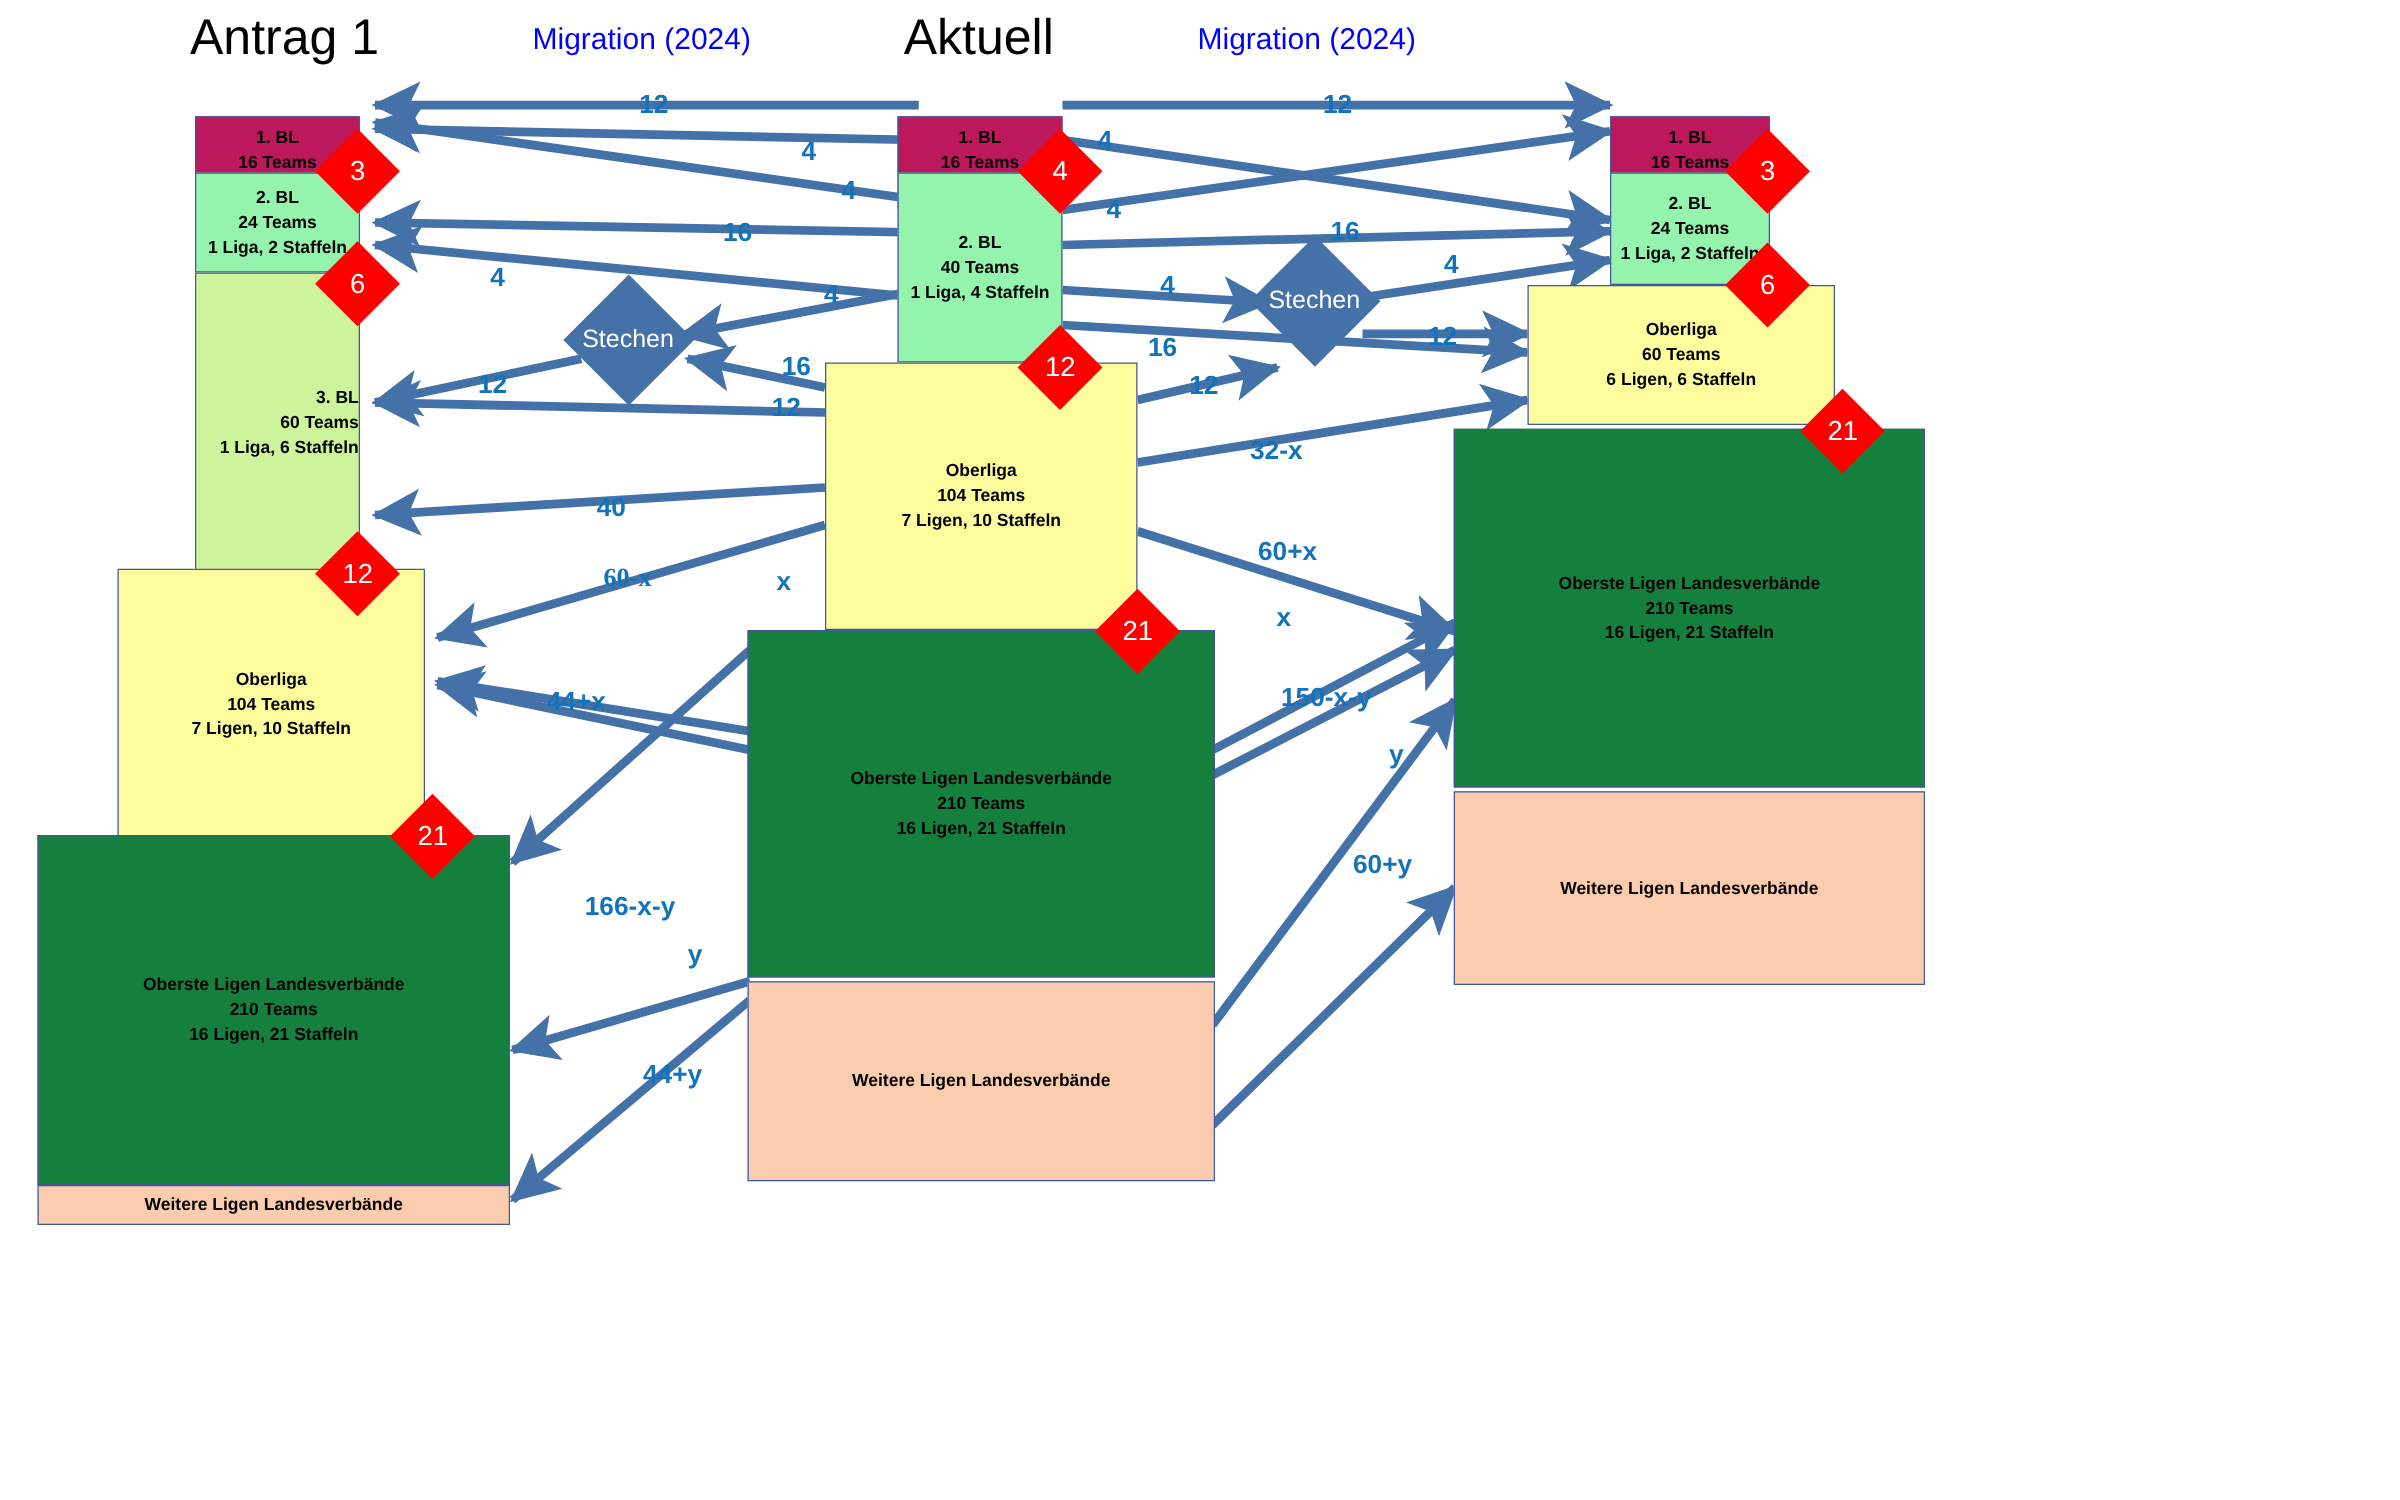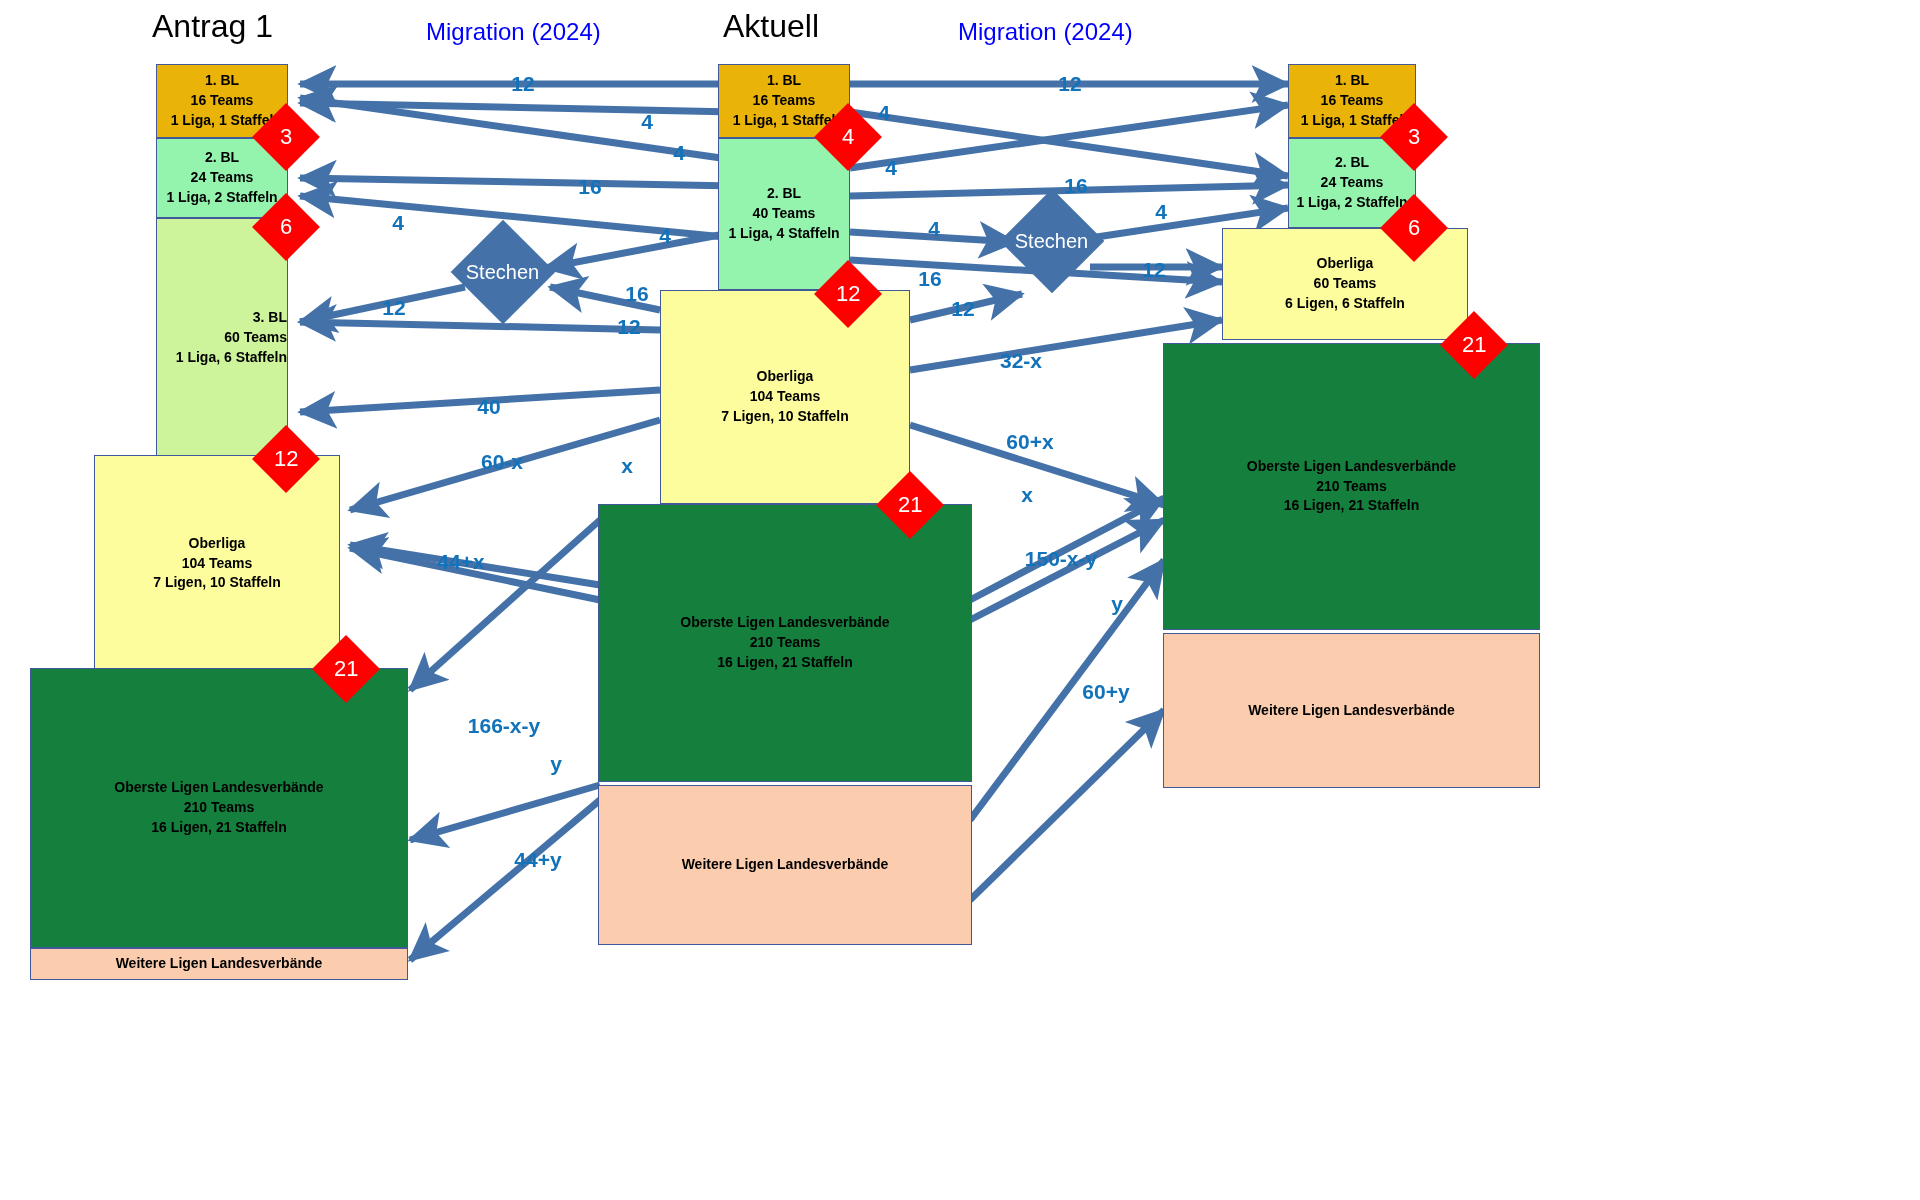--- a/index.html
+++ b/index.html
@@ -1,30 +1,30 @@
 <!DOCTYPE html>
 <html><head>
 <meta charset="utf-8">
 <style>
   html,body{margin:0;padding:0;background:#ffffff;}
   body{width:1920px;height:1200px;overflow:hidden;
        font-family:"Liberation Sans","DejaVu Sans",sans-serif;}
   #stage{position:relative;width:1920px;height:1200px;}
   svg#wires{position:absolute;left:0;top:0;width:1920px;height:1200px;}
 
-  .col-title{position:absolute;font-size:32px;color:#000;white-space:nowrap;
+  .col-title{position:absolute;font-size:40px;color:#000;white-space:nowrap;
              font-weight:400;letter-spacing:0px;}
   .mig-title{position:absolute;font-size:24px;color:#0000ff;white-space:nowrap;}
 
   .box{position:absolute;border:1px solid #41599b;box-sizing:border-box;
        display:flex;flex-direction:column;align-items:center;justify-content:center;
        font-weight:bold;color:#000;text-align:center;line-height:1.42;}
   .box .ln{display:block;white-space:nowrap;}
 
-  .g1{background:#eab308;}
+  .g1{background:#be185d;margin-top:29px;}
   .g2{background:#94f4ae;}
   .g3{background:#cdf49a;align-items:flex-end;}
   .yl{background:#fdfd9d;}
   .or{background:#15803d;text-align:center;}
   .or2{background:#fbcdae;}
 
   .dia{position:absolute;width:48px;height:48px;background:#ff0000;
        transform:rotate(45deg);display:flex;align-items:center;justify-content:center;}
   .dia>span{transform:rotate(-45deg);color:#fff;font-size:22px;font-weight:400;
             font-family:"Liberation Sans",sans-serif;}
@@ -210,21 +210,21 @@
   <div class="elab" style="left:523px;top:84px;">12</div>
   <div class="elab" style="left:647px;top:122px;">4</div>
   <div class="elab" style="left:679px;top:153px;">4</div>
   <div class="elab" style="left:590px;top:187px;">16</div>
   <div class="elab" style="left:398px;top:223px;">4</div>
   <div class="elab" style="left:665px;top:236px;">4</div>
   <div class="elab" style="left:637px;top:294px;">16</div>
   <div class="elab" style="left:394px;top:308px;">12</div>
   <div class="elab" style="left:629px;top:327px;">12</div>
   <div class="elab" style="left:489px;top:407px;">40</div>
-  <div class="elab" style="left:502px;top:462px;">60-x</div>
+  <div class="elab" style="left:502px;top:462px;font-family:Liberation Serif, serif;">60-x</div>
   <div class="elab" style="left:627px;top:466px;">x</div>
   <div class="elab" style="left:461px;top:562px;">44+x</div>
   <div class="elab" style="left:504px;top:726px;">166-x-y</div>
   <div class="elab" style="left:556px;top:764px;">y</div>
   <div class="elab" style="left:538px;top:860px;">44+y</div>
 
   <div class="elab" style="left:1070px;top:84px;">12</div>
   <div class="elab" style="left:884px;top:113px;">4</div>
   <div class="elab" style="left:891px;top:168px;">4</div>
   <div class="elab" style="left:1076px;top:186px;">16</div>

